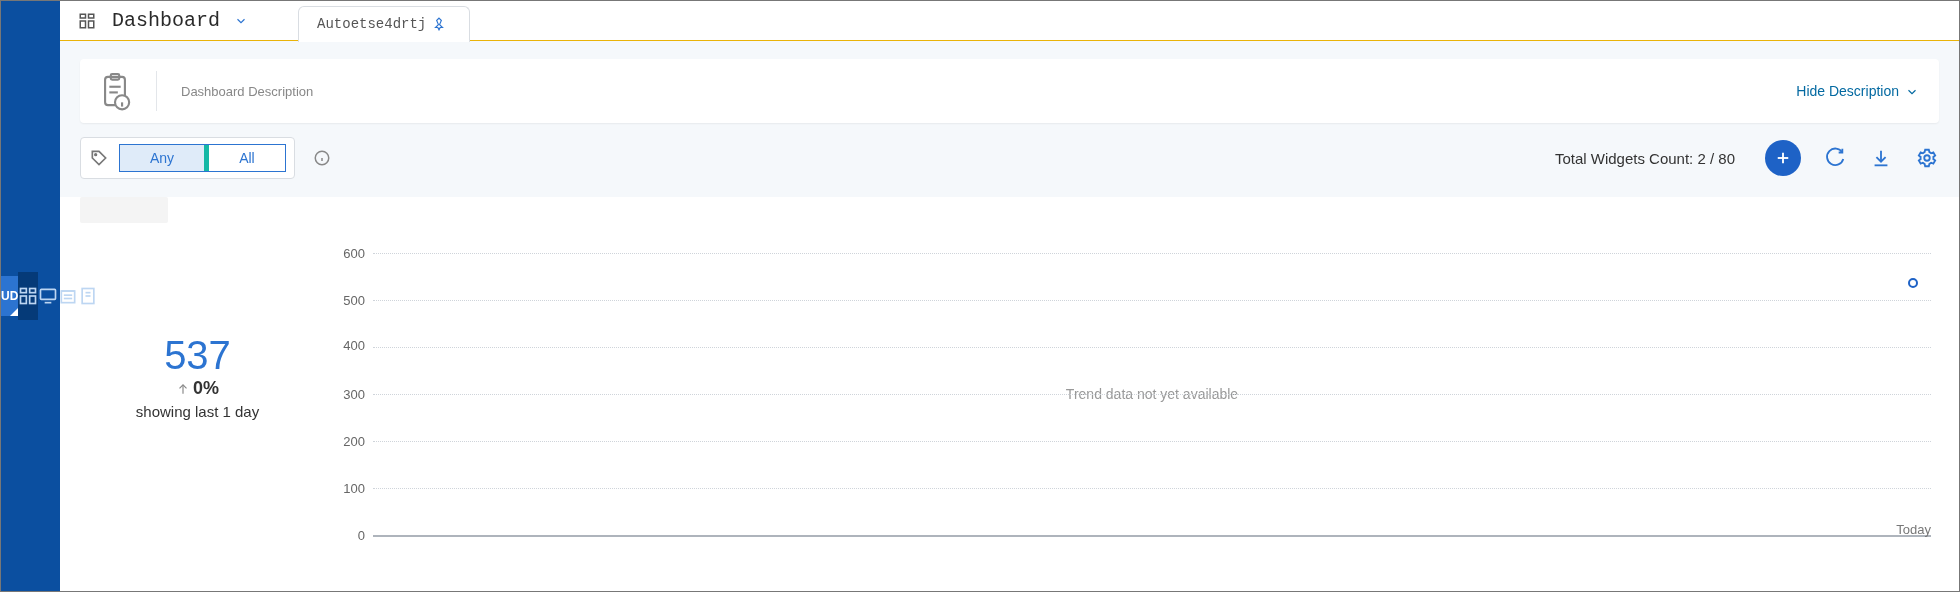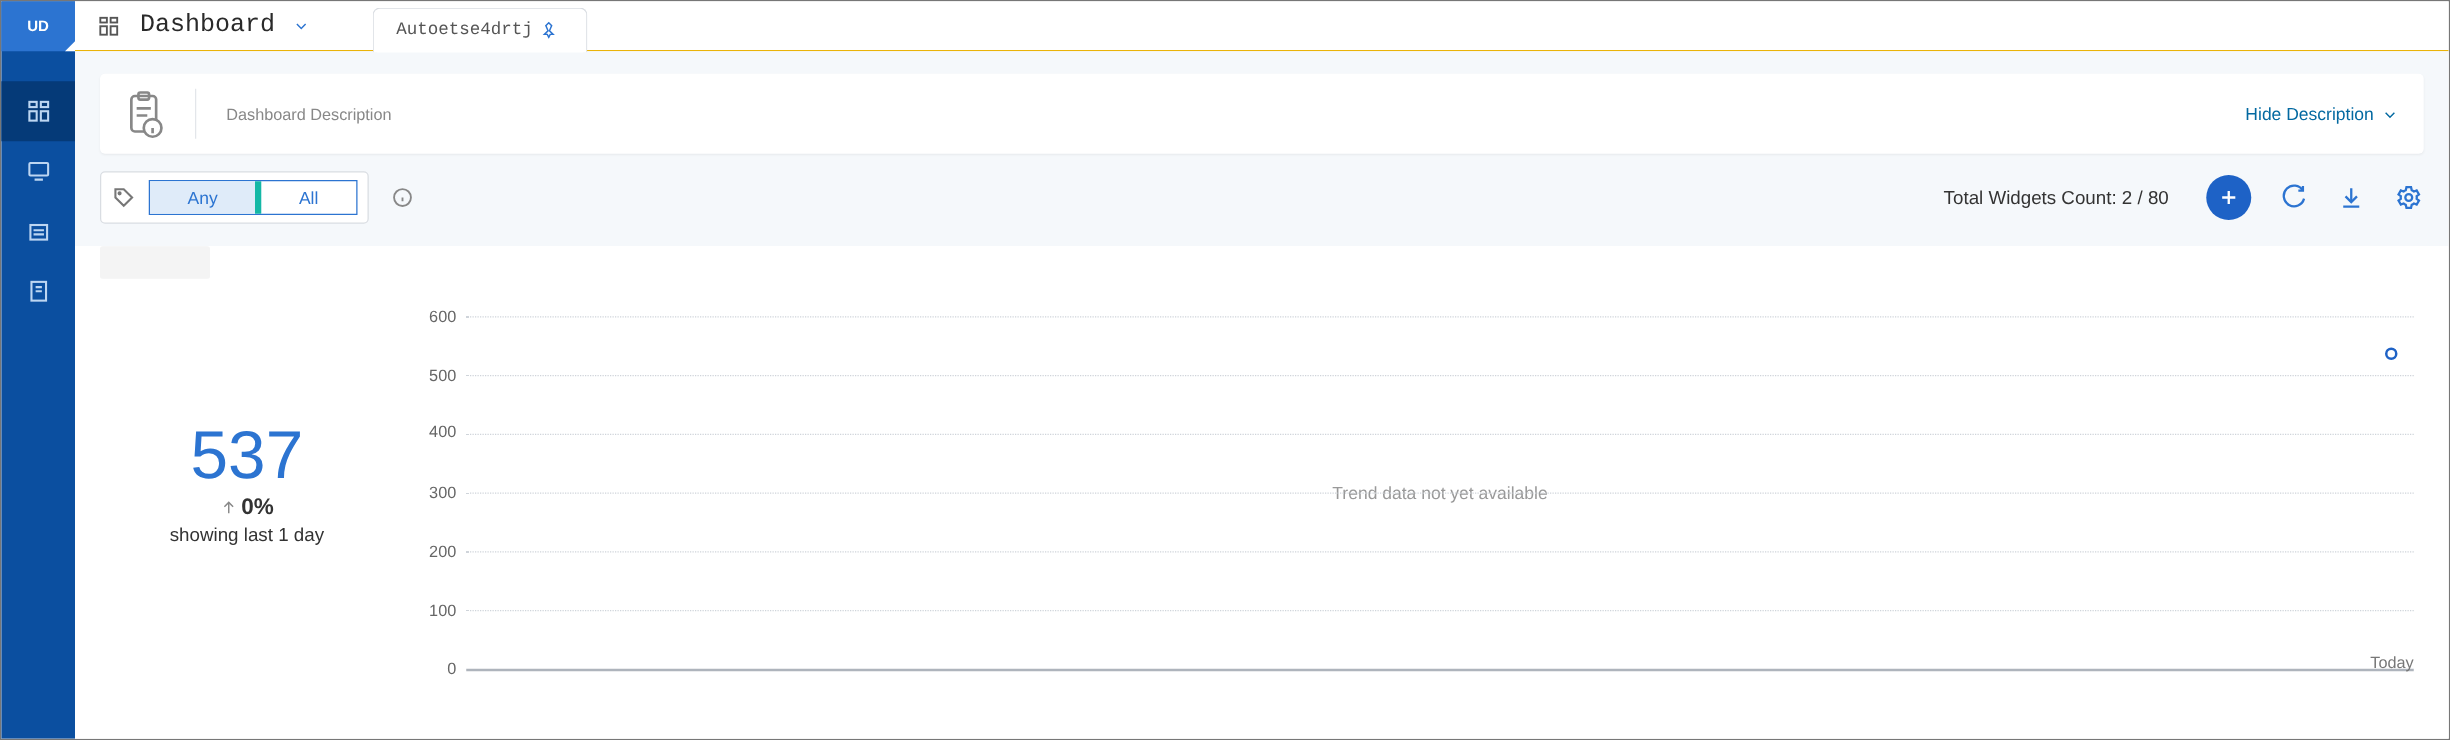--- a/index.html
+++ b/index.html
@@ -15,21 +15,21 @@
 }
 .app {
   display: flex;
   width: 100%;
   height: 100%;
 }
 .left-rail {
   width: 59px;
   background: #0b4fa0;
   display: flex;
-  flex-direction: column;
+  flex-direction: row;
   align-items: center;
   position: relative;
 }
 .left-rail .logo {
   width: 100%;
   height: 40px;
   display: flex;
   align-items: center;
   justify-content: center;
   background: #2c74d1;
@@ -204,21 +204,21 @@
 .widget-body {
   display: flex;
   align-items: flex-start;
 }
 .kpi-block {
   width: 235px;
   text-align: center;
   padding-top: 80px;
 }
 .kpi-value {
-  font-size: 54px;
+  font-size: 40px;
   color: #2c74d1;
   font-weight: 400;
 }
 .kpi-delta {
   font-size: 18px;
   font-weight: 700;
   color: #333;
   display: inline-flex;
   align-items: center;
   gap: 3px;

